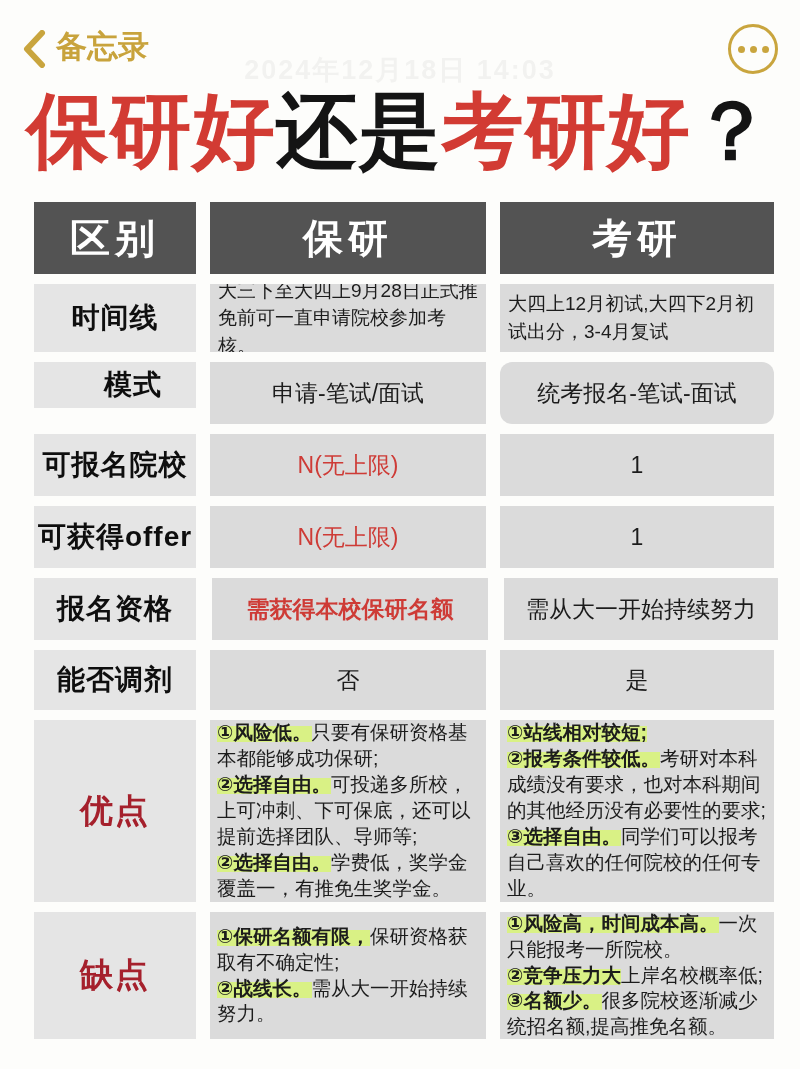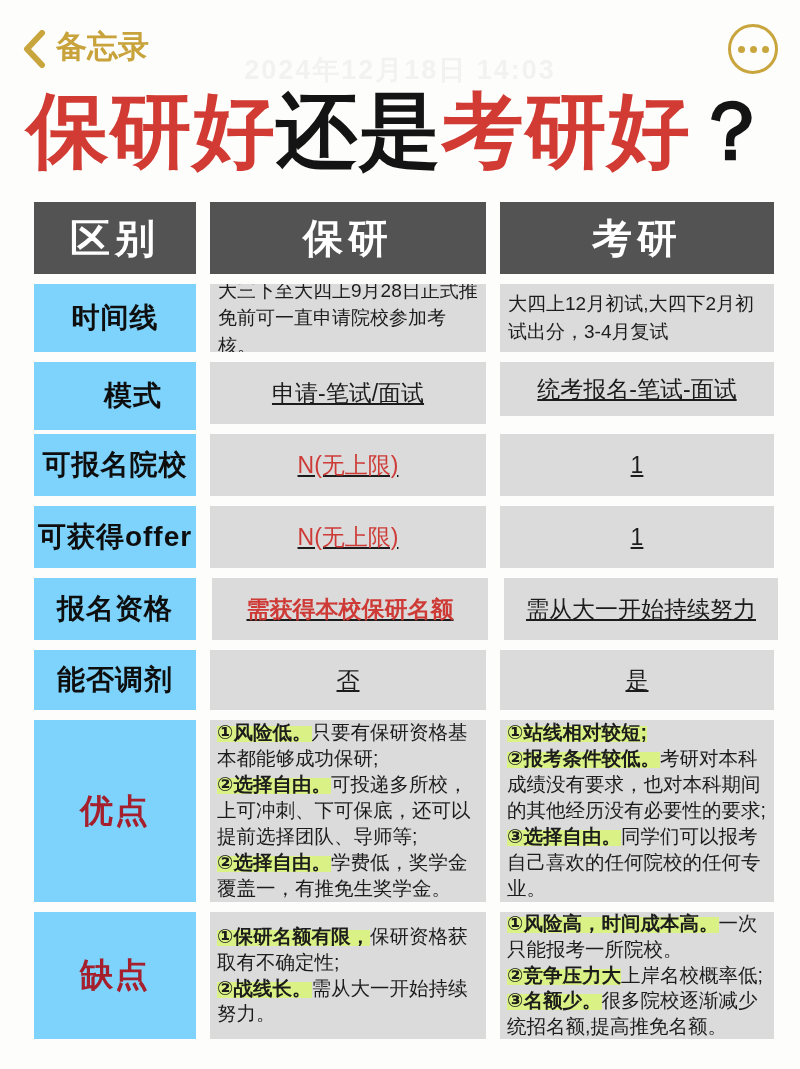--- a/index.html
+++ b/index.html
@@ -49,30 +49,30 @@
   .c1{width:162px;flex:0 0 162px;}
   .c2{width:276px;flex:0 0 276px;}
   .c3{width:274px;flex:0 0 274px;}
   .cell{box-sizing:border-box;overflow:hidden;}
   .head{
     background:#535353;color:#ffffff;
     display:flex;align-items:center;justify-content:center;
     font-size:40px;font-weight:700;letter-spacing:5px;
   }
   .label{
-    background:#7dd3fc;color:#0e0e0e;
+    background:#e5e5e5;color:#0e0e0e;
     display:flex;align-items:center;justify-content:center;
     font-size:28px;font-weight:700;text-align:center;letter-spacing:1px;
   }
   .label.accent{color:#a5202c;font-size:33px;letter-spacing:2px;}
   .data{
     background:#dbdbdb;color:#1c1c1c;
     display:flex;align-items:center;
   }
-  .data.center{justify-content:center;text-align:center;font-size:23px;text-decoration:underline;}
+  .data.center{justify-content:center;text-align:center;font-size:23px;}
   .data.left{
     justify-content:flex-start;text-align:left;
     font-size:19.5px;line-height:1.33;
     padding:4px 7px;white-space:pre-wrap;word-break:break-all;
   }
   .data .b{font-weight:700;}
   .data .red{color:#ce3b36;}
   .data .hl{
     background:linear-gradient(to bottom,rgba(0,0,0,0) 24%,#d9f185 24%,#d9f185 97%,rgba(0,0,0,0) 97%);
   }
@@ -107,25 +107,25 @@
         <div class="cell head c1" style="height: 72px;">区别</div>
         <div class="cell head c2" style="height: 72px;">保研</div>
         <div class="cell head c3" style="height: 72px;">考研</div>
       </div>
       <div class="row" style="height: 68px;">
         <div class="cell label c1" style="height: 68px;">时间线</div>
         <div class="cell data c2 left r1" style="height: 68px;"><div><span>大三下至大四上9月28日正式推免前可一直申请院校参加考核。</span></div></div>
         <div class="cell data c3 left r1" style="height: 68px;"><div><span>大四上12月初试,大四下2月初试出分，3-4月复试</span></div></div>
       </div>
       <div class="row" style="height: 62px;">
-        <div class="cell label c1" style="height: 68px; padding-left: 36px;">模式</div>
+        <div class="cell label c1" style="height: 46px; padding-left: 36px;">模式</div>
         <div class="cell data c2 center" style="height: 62px;">
           <div><span>申请-笔试/面试</span></div>
         </div>
-        <div class="cell data c3 center" style="height: 54px;">
+        <div class="cell data c3 center" style="height: 62px; border-radius: 12px;">
           <div><span>统考报名-笔试-面试</span></div>
         </div>
       </div>
       <div class="row" style="height: 62px;">
         <div class="cell label c1" style="height: 62px;">可报名院校</div>
         <div class="cell data c2 center" style="height: 62px;">
           <div><span class="red">N(无上限)</span></div>
         </div>
         <div class="cell data c3 center" style="height: 62px;">
           <div><span>1</span></div>

